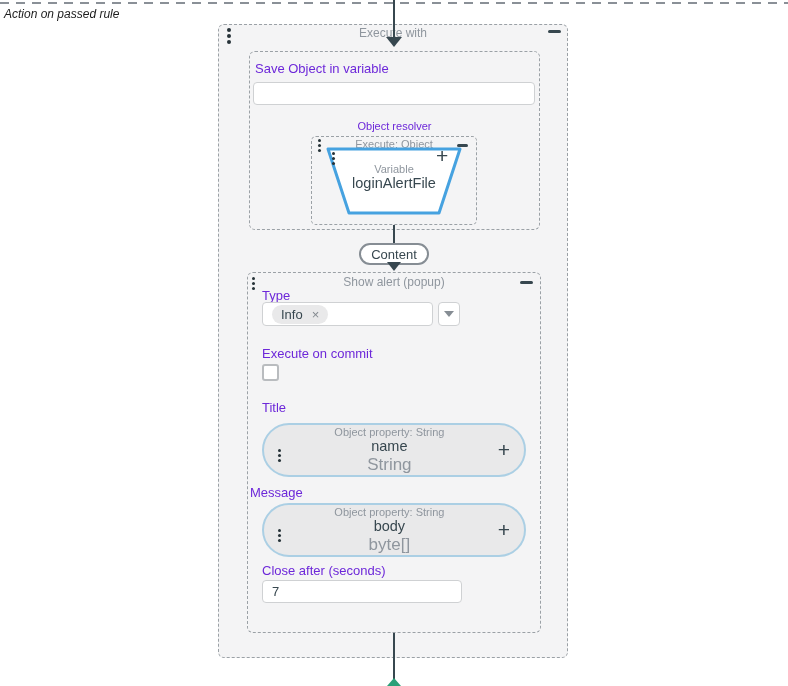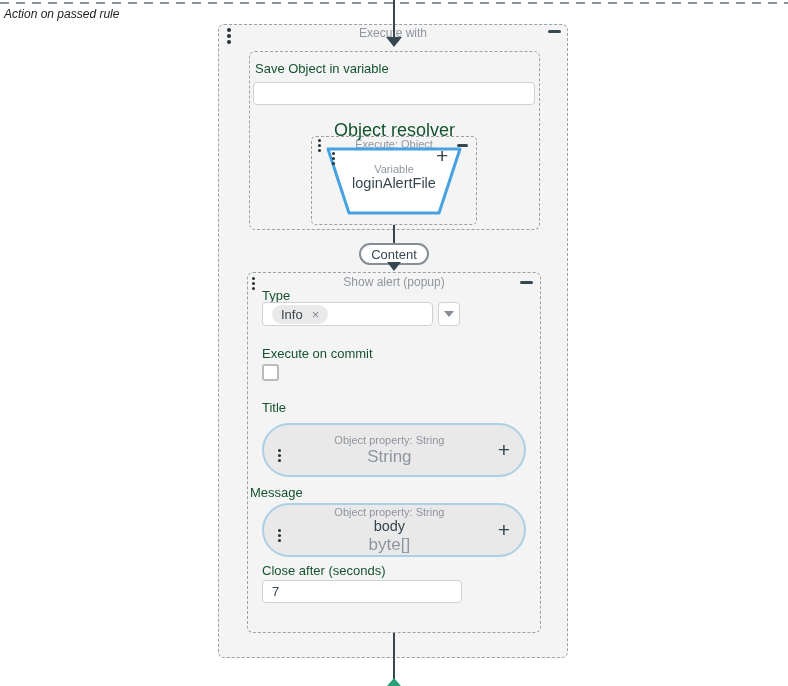--- a/index.html
+++ b/index.html
@@ -28,21 +28,21 @@
   .frame-title{font-size:12px;color:#8f969e;text-align:center;}
   .frame-title.sm{font-size:11px;}
   
   .dots{width:4px;height:4px;border-radius:50%;background:#263238;
     box-shadow:0 6px 0 #263238,0 12px 0 #263238;}
   .dots.sm{width:3px;height:3px;box-shadow:0 5px 0 #263238,0 10px 0 #263238;}
   
   .minus{width:13px;height:3px;background:#37474f;border-radius:1.5px;cursor:pointer;}
   .minus.sm{width:11px;height:2.5px;}
   
-  .green-label{font-size:13px;color:#14532d;}
+  .green-label{font-size:13px;color:#6d28d9;}
   .text-input{background:#ffffff;border:1px solid #cfd1d3;border-radius:4px;
     font-family:inherit;font-size:13px;color:#37474f;padding:0 9px;outline:none;}
   
   .port-pill{left:359px;top:243px;width:70px;height:22px;background:#ffffff;
     border:2px solid #868d94;border-radius:12px;z-index:6;
     display:flex;align-items:center;justify-content:center;font-size:13px;color:#37474f;}
   
   .select-box{left:262px;top:302px;width:171px;height:24px;background:#fff;
     border:1px solid #cfd1d3;border-radius:4px;display:flex;align-items:center;padding:0 4px;}
   .chip{height:19px;background:#e9e9ea;border-radius:10px;display:inline-flex;
@@ -80,21 +80,21 @@
 
   <div class="abs frame outer-frame"></div>
   <div class="abs dots" style="left:227px;top:28px;"></div>
   <div class="abs frame-title" style="left:218px;top:26px;width:350px;">Execute with</div>
   <div class="abs minus" style="left:548px;top:30px;"></div>
 
   <div class="abs frame inner-frame1"></div>
   <div class="abs green-label" style="left:255px;top:61px;">Save Object in variable</div>
   <input class="abs text-input" style="left: 253px; top: 82px; width: 282px; height: 23px;" value="">
 
-  <div class="abs green-label" style="left:249px;top:120px;width:291px;text-align:center;font-size:18px;">Object resolver</div>
+  <div class="abs green-label" style="left:249px;top:120px;width:291px;text-align:center;font-size:11px;">Object resolver</div>
 
   <div class="abs frame nested-frame"></div>
   <div class="abs dots sm" style="left:318px;top:139px;"></div>
   <div class="abs frame-title sm" style="left:311px;top:138px;width:166px;">Execute: Object</div>
   <div class="abs minus sm" style="left:457px;top:144px;"></div>
 
   <svg class="abs" style="left:318px;top:146px;" width="152" height="70" viewBox="0 0 152 70">
     <path d="M10 3 H142 L121 67 H31 Z" fill="#ffffff" stroke="#46a2e0" stroke-width="3" stroke-linejoin="round"></path>
   </svg>
   <div class="abs dots sm" style="left:332px;top:152px;"></div>
@@ -125,20 +125,21 @@
   </div>
 
   <div class="abs green-label" style="left:262px;top:346px;">Execute on commit</div>
   <div class="abs checkbox"></div>
 
   <div class="abs green-label" style="left:262px;top:400px;">Title</div>
   <div class="abs node-pill" style="left:262px;top:423px;">
     <span class="dots sm"></span>
     <span class="node-mid">
       <div class="node-kind">Object property: String</div>
+      <div class="node-value">name</div>
       <div class="node-sub">String</div>
     </span>
     <span class="plus">+</span>
   </div>
 
   <div class="abs green-label" style="left:250px;top:485px;">Message</div>
   <div class="abs node-pill" style="left:262px;top:503px;">
     <span class="dots sm"></span>
     <span class="node-mid">
       <div class="node-kind">Object property: String</div>

